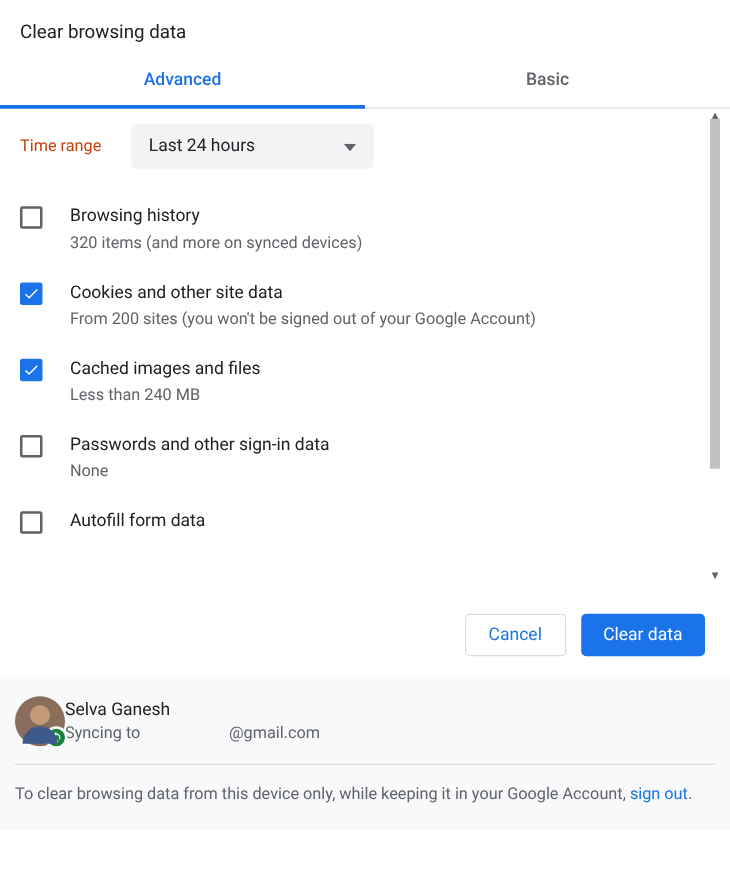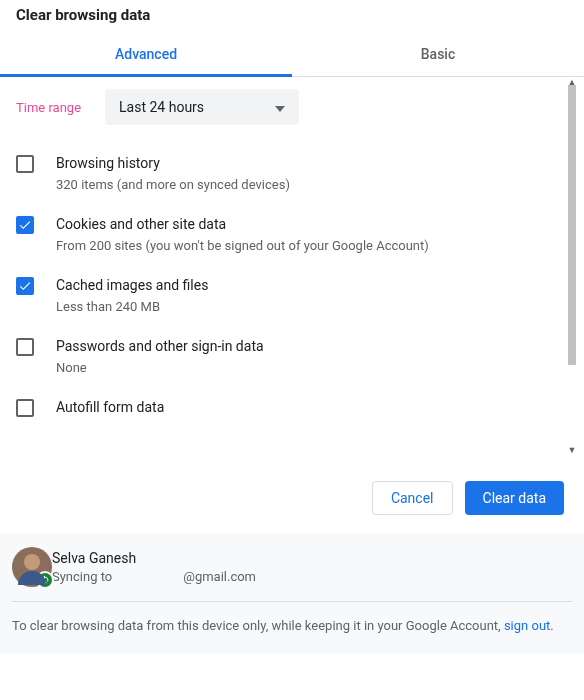--- a/index.html
+++ b/index.html
@@ -11,22 +11,22 @@
     body {
       width: 584px;
       height: 700px;
       background: #fff;
       overflow: hidden;
       color: #202124;
     }
     .dialog-title {
       font-size: 15px;
       color: #202124;
-      padding: 6px 16px 8px;
-      font-weight: 700;
+      padding: 16px 16px 8px;
+      font-weight: 400;
     }
     .tabs {
       display: flex;
       border-bottom: 1px solid #dadce0;
     }
     .tab {
       flex: 1;
       text-align: center;
       padding: 14px 0;
       font-size: 14px;
@@ -53,21 +53,21 @@
       padding: 12px 0 0 16px;
     }
     .time-row {
       display: flex;
       align-items: center;
       gap: 24px;
       margin-bottom: 28px;
     }
     .time-label {
       font-size: 13px;
-      color: #ec4899;
+      color: #c2410c;
     }
     .time-select {
       background: #f1f3f4;
       border-radius: 4px;
       padding: 10px 14px;
       width: 194px;
       display: flex;
       align-items: center;
       justify-content: space-between;
       font-size: 14px;

